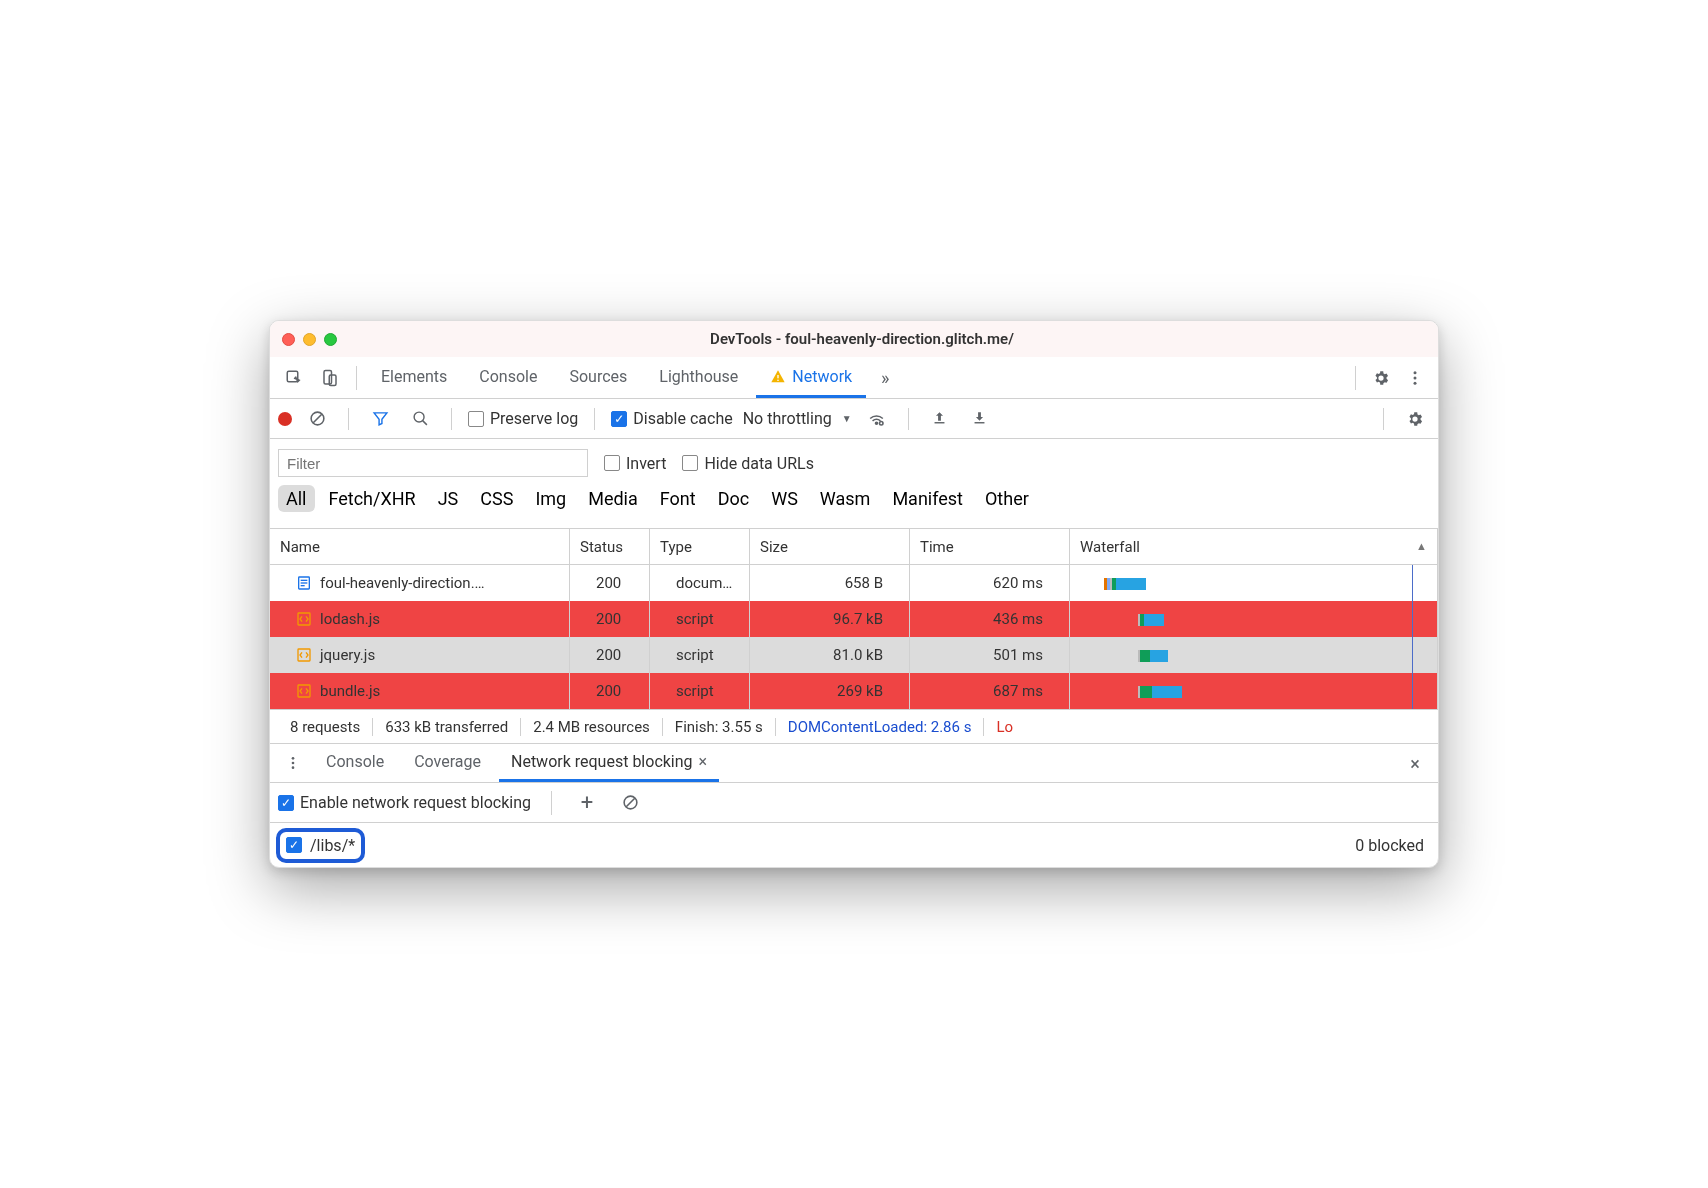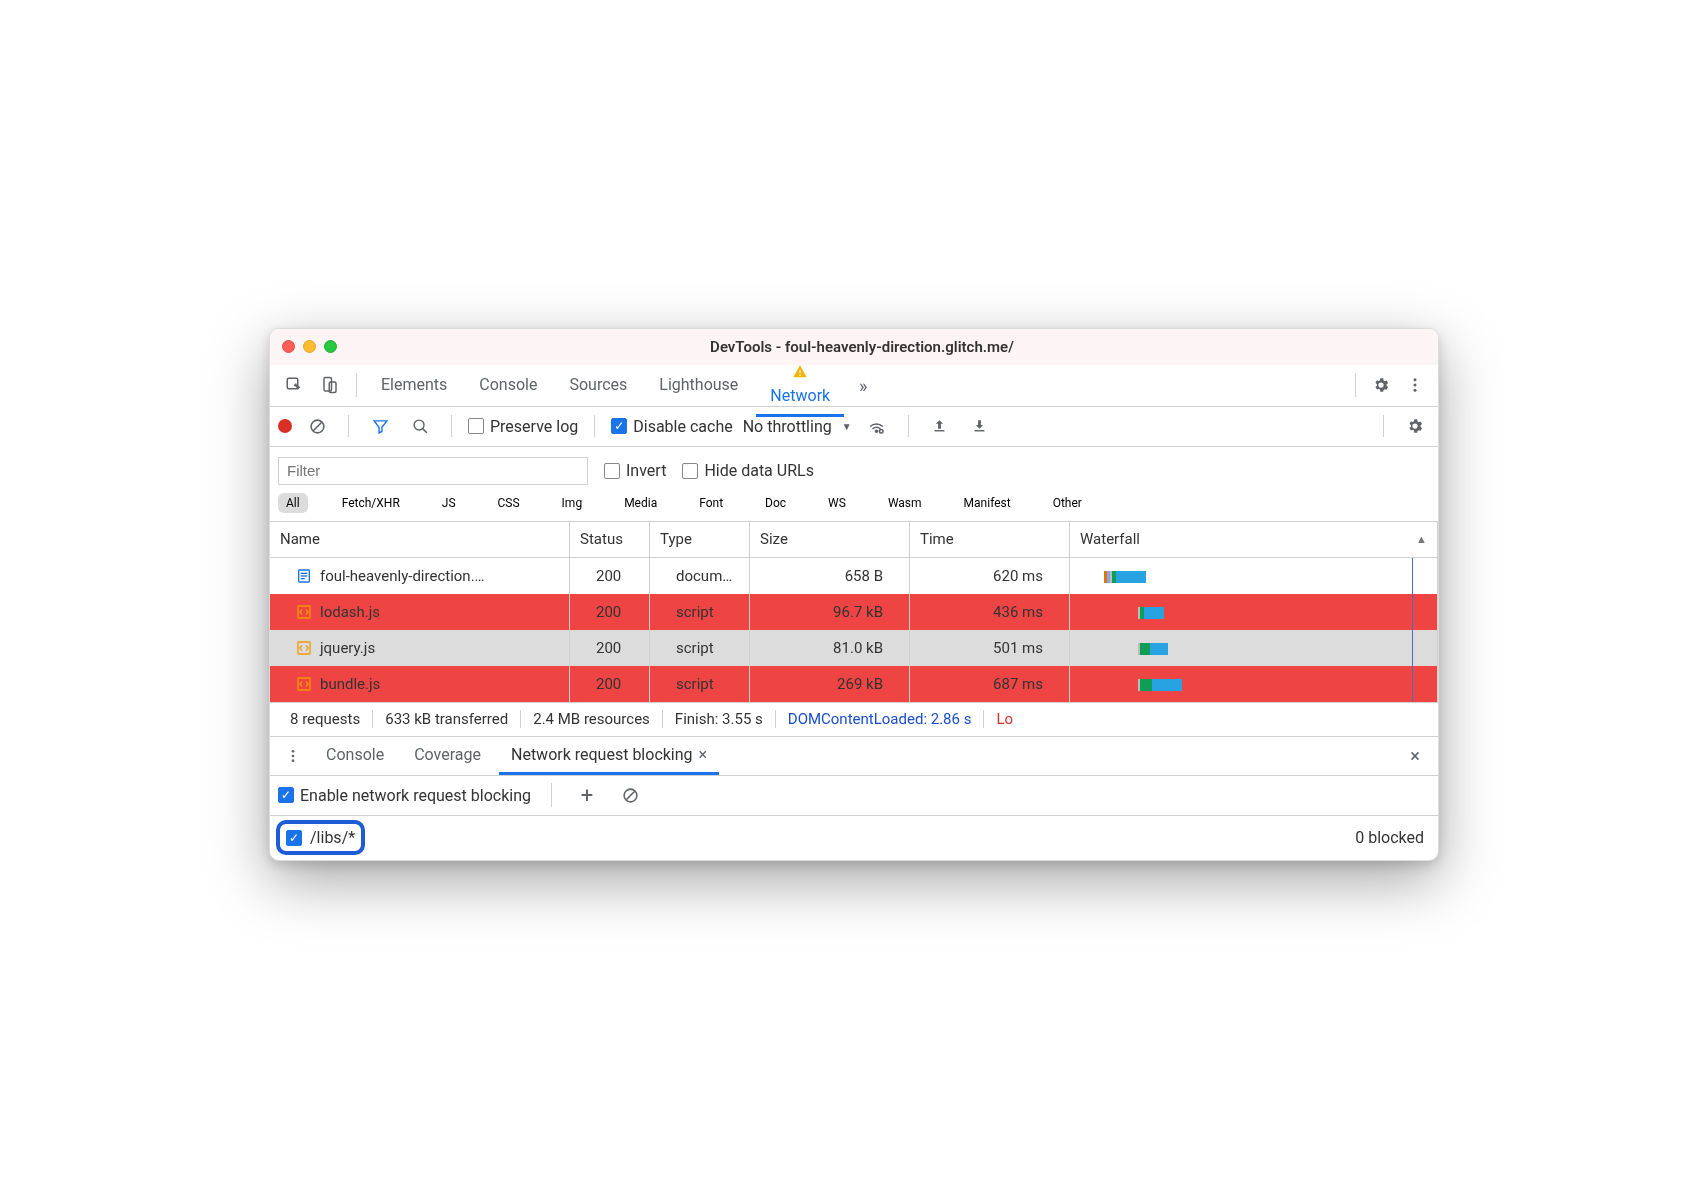--- a/index.html
+++ b/index.html
@@ -35,43 +35,43 @@
   .dot.green { background: #28c840; border:1px solid #20a934; }
   .title { position:absolute; left:16px; right:0; text-align:center; font-size:15px; font-weight:600; color:#333; }
 
   .tabs {
     display: flex; align-items: center; height: 42px;
     border-bottom: 1px solid #d0d0d0; padding: 0 8px; gap: 4px;
   }
   .tab-icon { width: 32px; display:flex; justify-content:center; color:#5f6368; }
   .vdiv { width:1px; height:24px; background:#d0d0d0; margin:0 6px; }
   .tab { padding: 10px 14px 9px; font-size:16px; color:#5f6368; cursor:pointer; border-bottom: 3px solid transparent; display:flex; align-items:center; gap:6px; }
-  .tab.active { color:#1a73e8; border-bottom-color:#1a73e8;flex-direction:column; }
+  .tab.active { color:#1a73e8; border-bottom-color:#1a73e8; }
   .spacer { flex:1; }
   .icon-btn { width:30px; display:flex; justify-content:center; align-items:center; color:#5f6368; cursor:pointer; }
 
   .toolbar {
     display:flex; align-items:center; height:40px; padding:0 8px;
     border-bottom:1px solid #d0d0d0; gap:10px; font-size:16px; color:#333;justify-content:center;
   }
   .rec { width:14px; height:14px; border-radius:50%; background:#d93025; }
   .toolbar .vdiv { height:22px; }
   .funnel { color:#1a73e8; }
   .cb { width:16px; height:16px; border:1px solid #888; border-radius:2px; display:inline-flex; align-items:center; justify-content:center; }
   .cb.checked { background:#1a73e8; border-color:#1a73e8; color:#fff; }
   .cb.checked::after { content:"✓"; font-size:12px; line-height:1; }
   .cbwrap { display:flex; align-items:center; gap:6px; }
   .tri { color:#5f6368; font-size:10px; }
 
-  .filterbar { padding:6px 8px 4px; border-bottom:1px solid #d0d0d0; }
+  .filterbar { padding:6px 8px 12px; border-bottom:1px solid #d0d0d0; }
   .filterrow { display:flex; align-items:center; gap:16px; padding:4px 0; flex-wrap:wrap; font-size:16px; color:#333; }
   .filter-input { width:310px; height:28px; border:1px solid #d0d0d0; padding:0 8px; font-size:15px; }
   .chip { padding:3px 8px; border-radius:6px; cursor:pointer; }
   .chip.sel { background:#dcdcdc; }
-  .typerow { display:flex; gap:26px; padding:4px 0; font-size:12px;align-items:flex-end; }
+  .typerow { display:flex; gap:6px; padding:4px 0; font-size:18px;align-items:flex-end; }
 
   .grid { width:100%; }
   .grid-head, .grid-row { display:grid; grid-template-columns: 300px 80px 100px 160px 160px 1fr; }
   .grid-head { height:36px; border-bottom:1px solid #d0d0d0; }
   .grid-head .cell { padding:6px 10px; font-size:15px; color:#333; border-right:1px solid #d0d0d0; display:flex; align-items:center; }
   .grid-head .cell:last-child { justify-content:space-between; }
   .grid-row { height:36px; }
   .grid-row .cell { padding:6px 26px; font-size:15px; color:#333; border-right:1px solid #d0d0d0; display:flex; align-items:center; gap:8px; }
   .grid-row.alt { background:#ef4444; }
   .grid-row.sel { background:#dcdcdc; }

